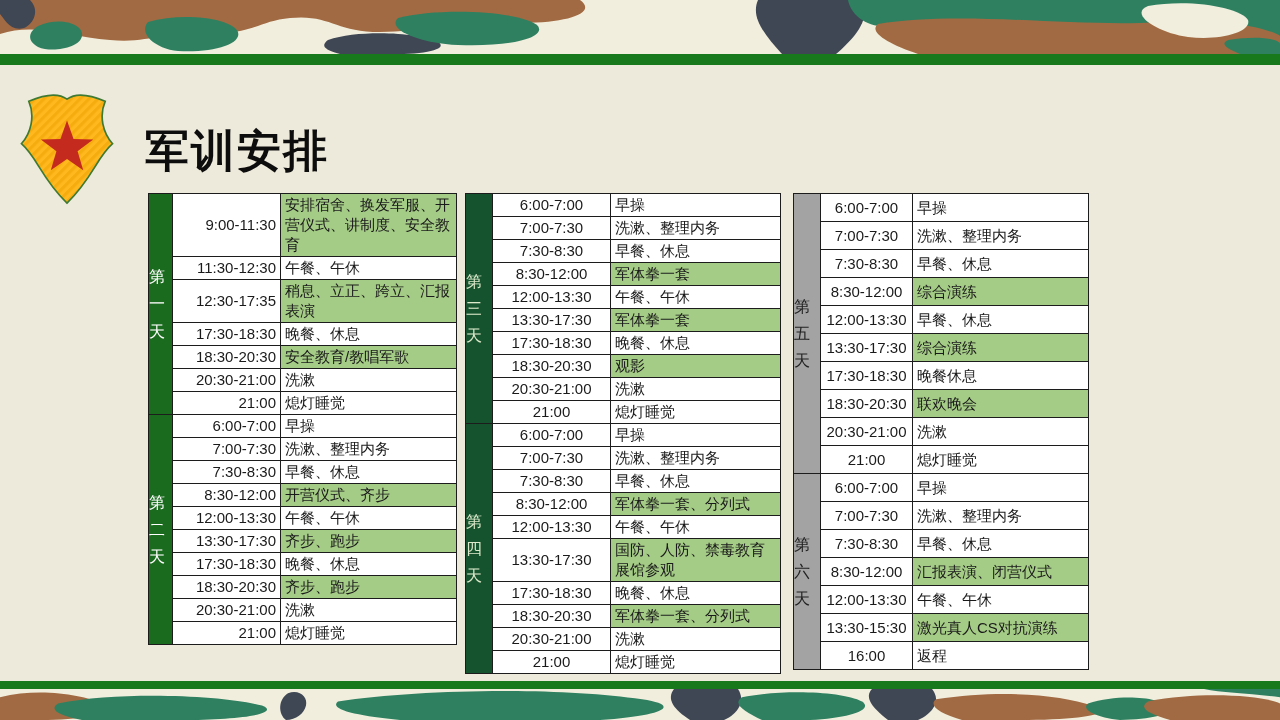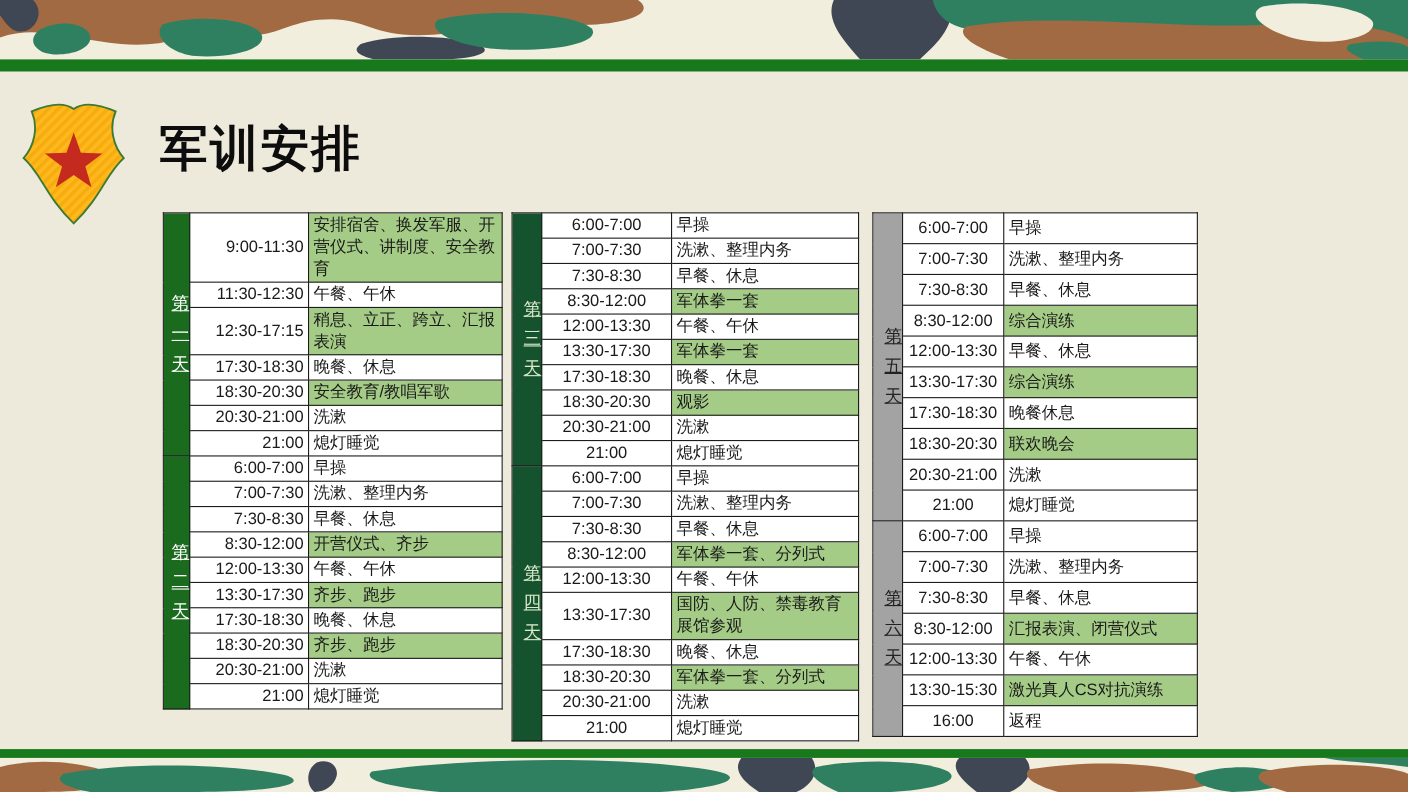--- a/index.html
+++ b/index.html
@@ -11,32 +11,32 @@
     overflow: hidden;
   }
   .camo-band { position:absolute; left:0; width:1280px; display:block; }
   .camo-top { top:0; height:54px; }
   .camo-bottom { top:689px; height:31px; }
   .stripe { position:absolute; left:0; width:1280px; background:#17791B; }
   .stripe-top { top:54px; height:11px; }
   .stripe-bottom { top:681px; height:8px; }
   .badge { position:absolute; left:14px; top:90px; width:106px; height:118px; }
   .page-title {
-    position:absolute; left:145px; top:106px;
+    position:absolute; left:145px; top:122px;
     font-size:44px; font-weight:bold; color:#0d0d0d; letter-spacing:2px;
   }
   table.sched {
     position:absolute; top:193px;
     border-collapse: collapse; table-layout: fixed;
     font-size:15px; color:#1a1a1a; background:#fff;
   }
   table.sched td { border:1px solid #1c1c1c; padding:1px 4px; vertical-align:middle; background:#fff; line-height:20px; }
   table.sched td.hl { background:#A5CC86;margin-left:32px; }
   table.sched td.daylabel {
-    padding:0; text-align:right; word-break:break-all; line-height:1.7; font-size:16px;text-decoration:underline;
+    padding:0; text-align:left; word-break:break-all; line-height:1.7; font-size:16px;
   }
   table.t1 { left:148px; width:308px; }
   table.t2 { left:465px; width:315px; }
   table.t3 { left:793px; width:295px; }
   table.t1 td.time { text-align:right; }
   table.t2 td.time, table.t3 td.time { text-align:center; }
   table.t3 td { padding-top:3px; padding-bottom:3px; line-height:21px; }
   table.t1 td.daylabel { background:#1B6B1F; color:#ffffff; }
   table.t2 td.daylabel { background:#14532d; color:#DCE9CB; }
   table.t3 td.daylabel { background:#a3a3a3; color:#222222; }
@@ -105,21 +105,21 @@
         <tr>
           <td class="daylabel" rowspan="7">第一天</td>
           <td class="time">9:00-11:30</td>
           <td class="act hl">安排宿舍、换发军服、开营仪式、讲制度、安全教育</td>
         </tr>
         <tr>
           <td class="time">11:30-12:30</td>
           <td class="act">午餐、午休</td>
         </tr>
         <tr>
-          <td class="time">12:30-17:15</td>
+          <td class="time">12:30-17:35</td>
           <td class="act hl">稍息、立正、跨立、汇报表演</td>
         </tr>
         <tr>
           <td class="time">17:30-18:30</td>
           <td class="act">晚餐、休息</td>
         </tr>
         <tr>
           <td class="time">18:30-20:30</td>
           <td class="act hl">安全教育/教唱军歌</td>
         </tr>

